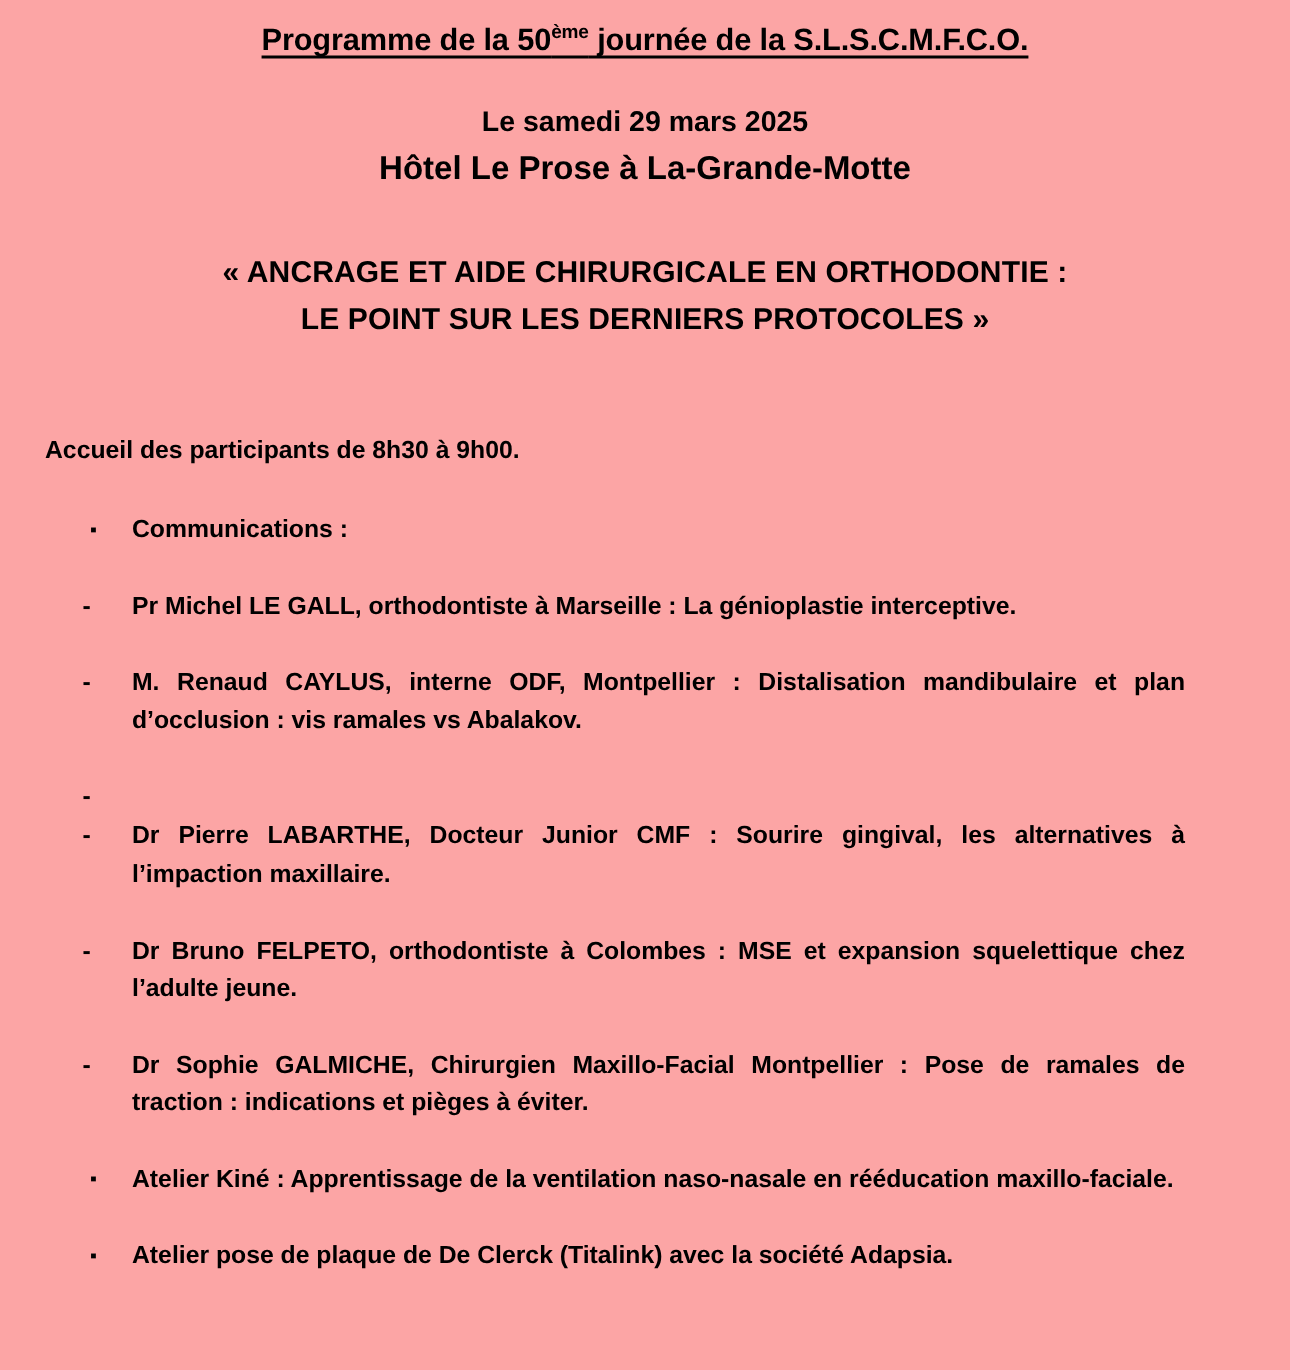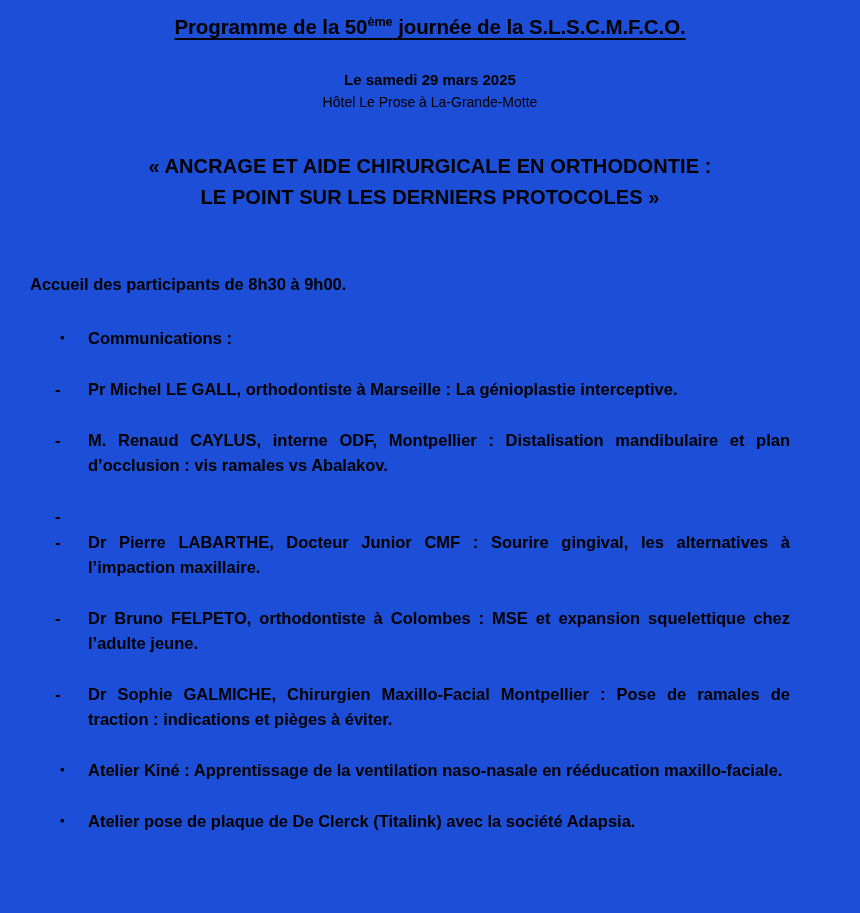--- a/index.html
+++ b/index.html
@@ -16,21 +16,21 @@
     -webkit-font-smoothing: antialiased;
     overflow: hidden;
   }
 
   .page {
     position: relative;
     width: 860px;
     height: 913px;
     box-sizing: border-box;
     padding: 0;
-    background: #1d4ed8;
+    background: #fca5a5;
   }
 
   
   .doc-header {
     padding-top: 14px;
     text-align: center;
   }
 
   .doc-title {
     font-size: 20.5px;
@@ -48,29 +48,29 @@
   .doc-title sup {
     font-size: 0.62em;
     vertical-align: super;
     line-height: 0;
     font-weight: bold;
   }
 
   .date-line {
     margin: 0;
     padding-top: 30px;
-    font-size: 15px;
+    font-size: 19px;
     font-weight: bold;
     line-height: 1.3;
   }
   .venue-line {
     margin: 0;
     padding-top: 4px;
-    font-size: 14px;
-    font-weight: normal;
+    font-size: 22px;
+    font-weight: bold;
     line-height: 1.3;
   }
 
   .theme {
     margin: 0;
     padding-top: 40px;
     font-size: 20px;
     font-weight: bold;
     line-height: 1.55;
     letter-spacing: 0.1px;

